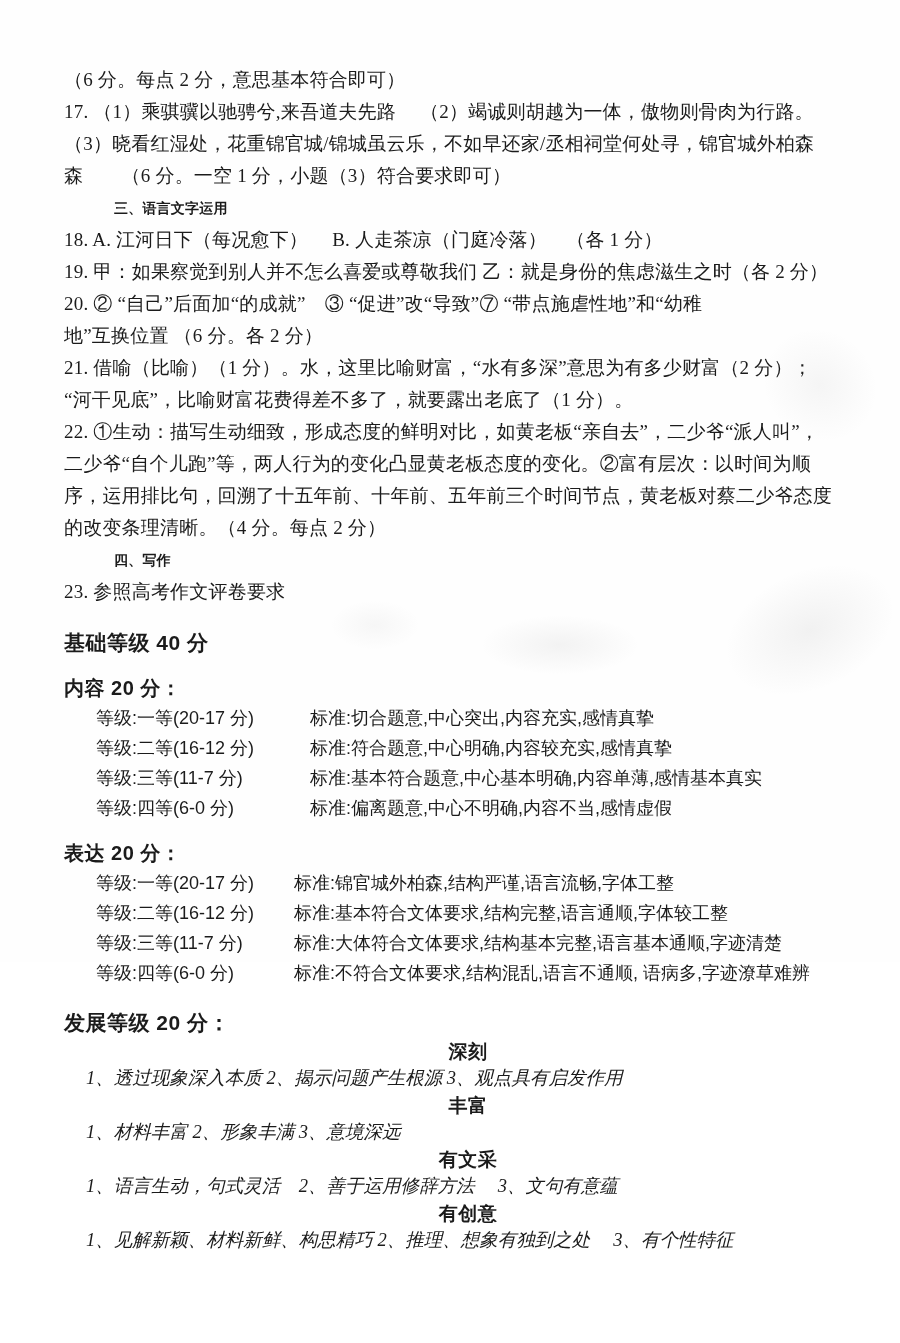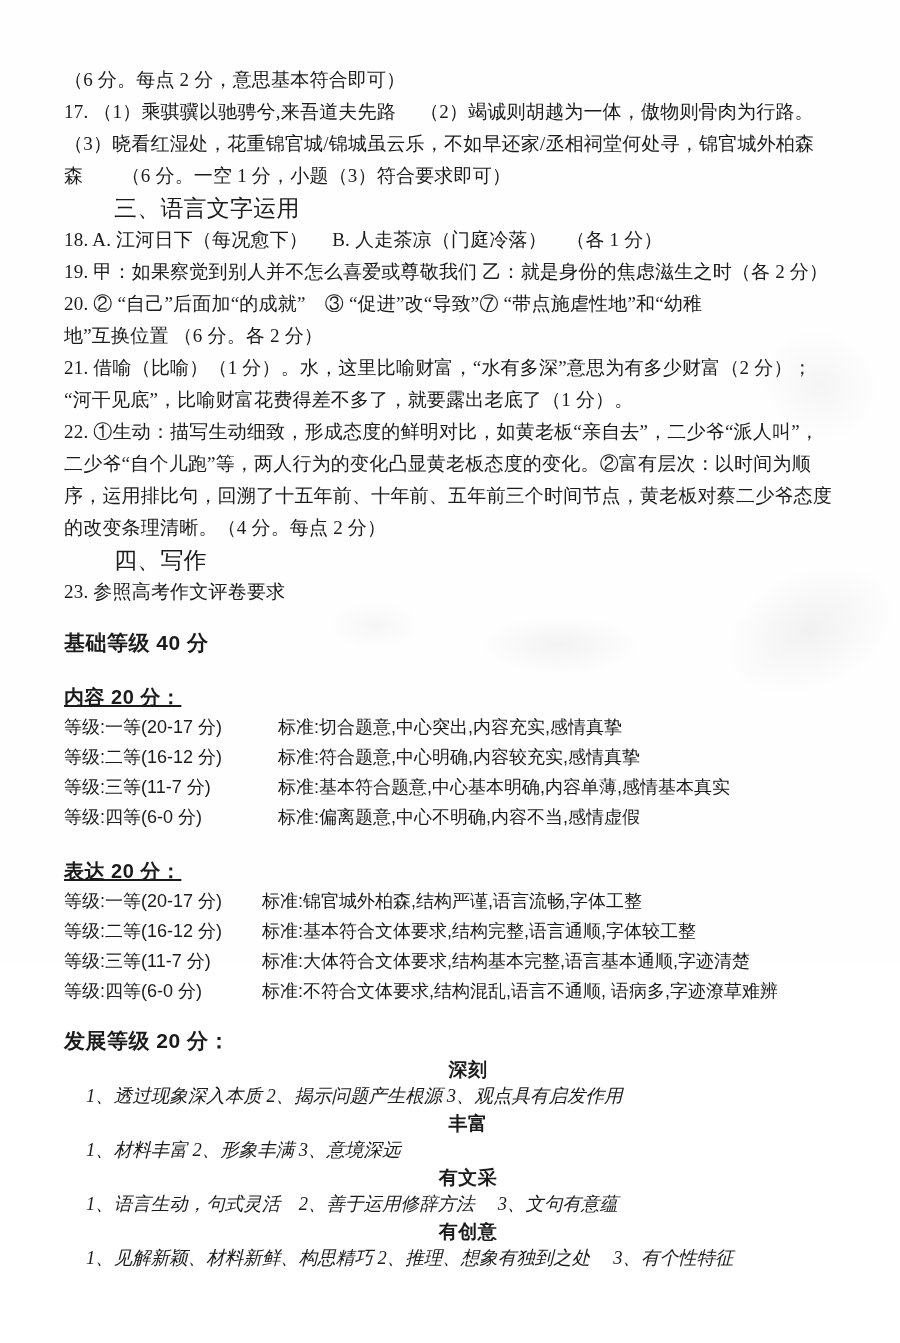--- a/index.html
+++ b/index.html
@@ -30,49 +30,48 @@
 
   
   .answers .line{
     font-size:19px;
     line-height:32px;
     white-space:nowrap;
     letter-spacing:.2px;
   }
   .answers .line.section{
     font-family:"Liberation Sans","DejaVu Sans",sans-serif;
-    font-weight:normal;
+    font-weight:bold;
     padding-left:50px;
-    font-size:23px;
+    font-size:14px;
   }
 
   
   .rubric{font-family:"Liberation Sans","DejaVu Sans",sans-serif;}
   .rubric .big-head{
     font-weight:bold;
     font-size:21px;
     line-height:30px;
     margin-top:20px;
     letter-spacing:.5px;
   }
   .rubric .sub-head{
     font-weight:bold;
     font-size:20px;
     line-height:30px;
-    margin-top:24px;
+    margin-top:15px;
     letter-spacing:.5px;
-    text-decoration:underline;
   }
   .rubric-row{
     display:flex;
     font-size:18px;
     line-height:30px;
     white-space:nowrap;
   }
-  .rubric-row .grade{flex:0 0 auto;}
+  .rubric-row .grade{flex:0 0 auto;margin-left:32px;}
   .content-rows .grade{width:214px;}
   .expression-rows .grade{width:198px;}
   .rubric-row .criteria{flex:0 0 auto;}
 
   .development .aspect-title{
     font-weight:bold;
     font-size:19px;
     line-height:27px;
     letter-spacing:.5px;
     text-align:center;

